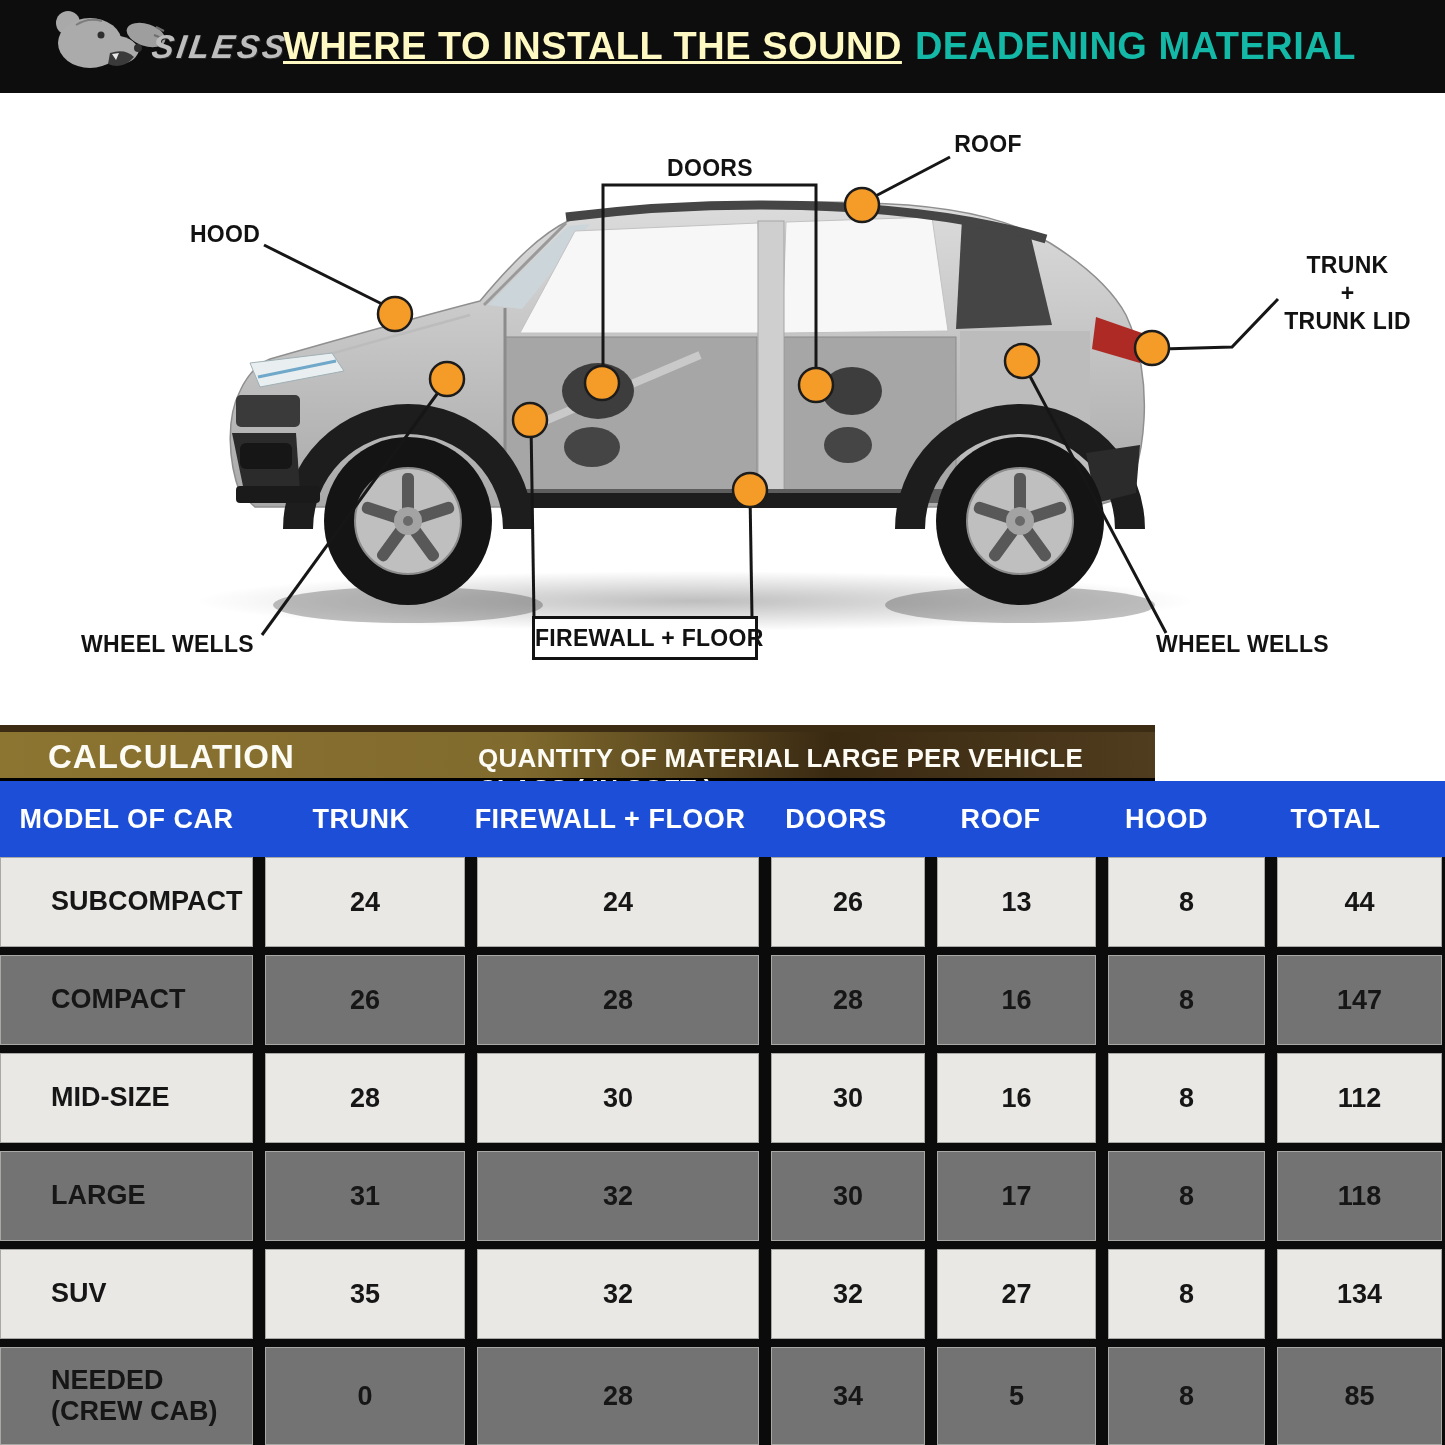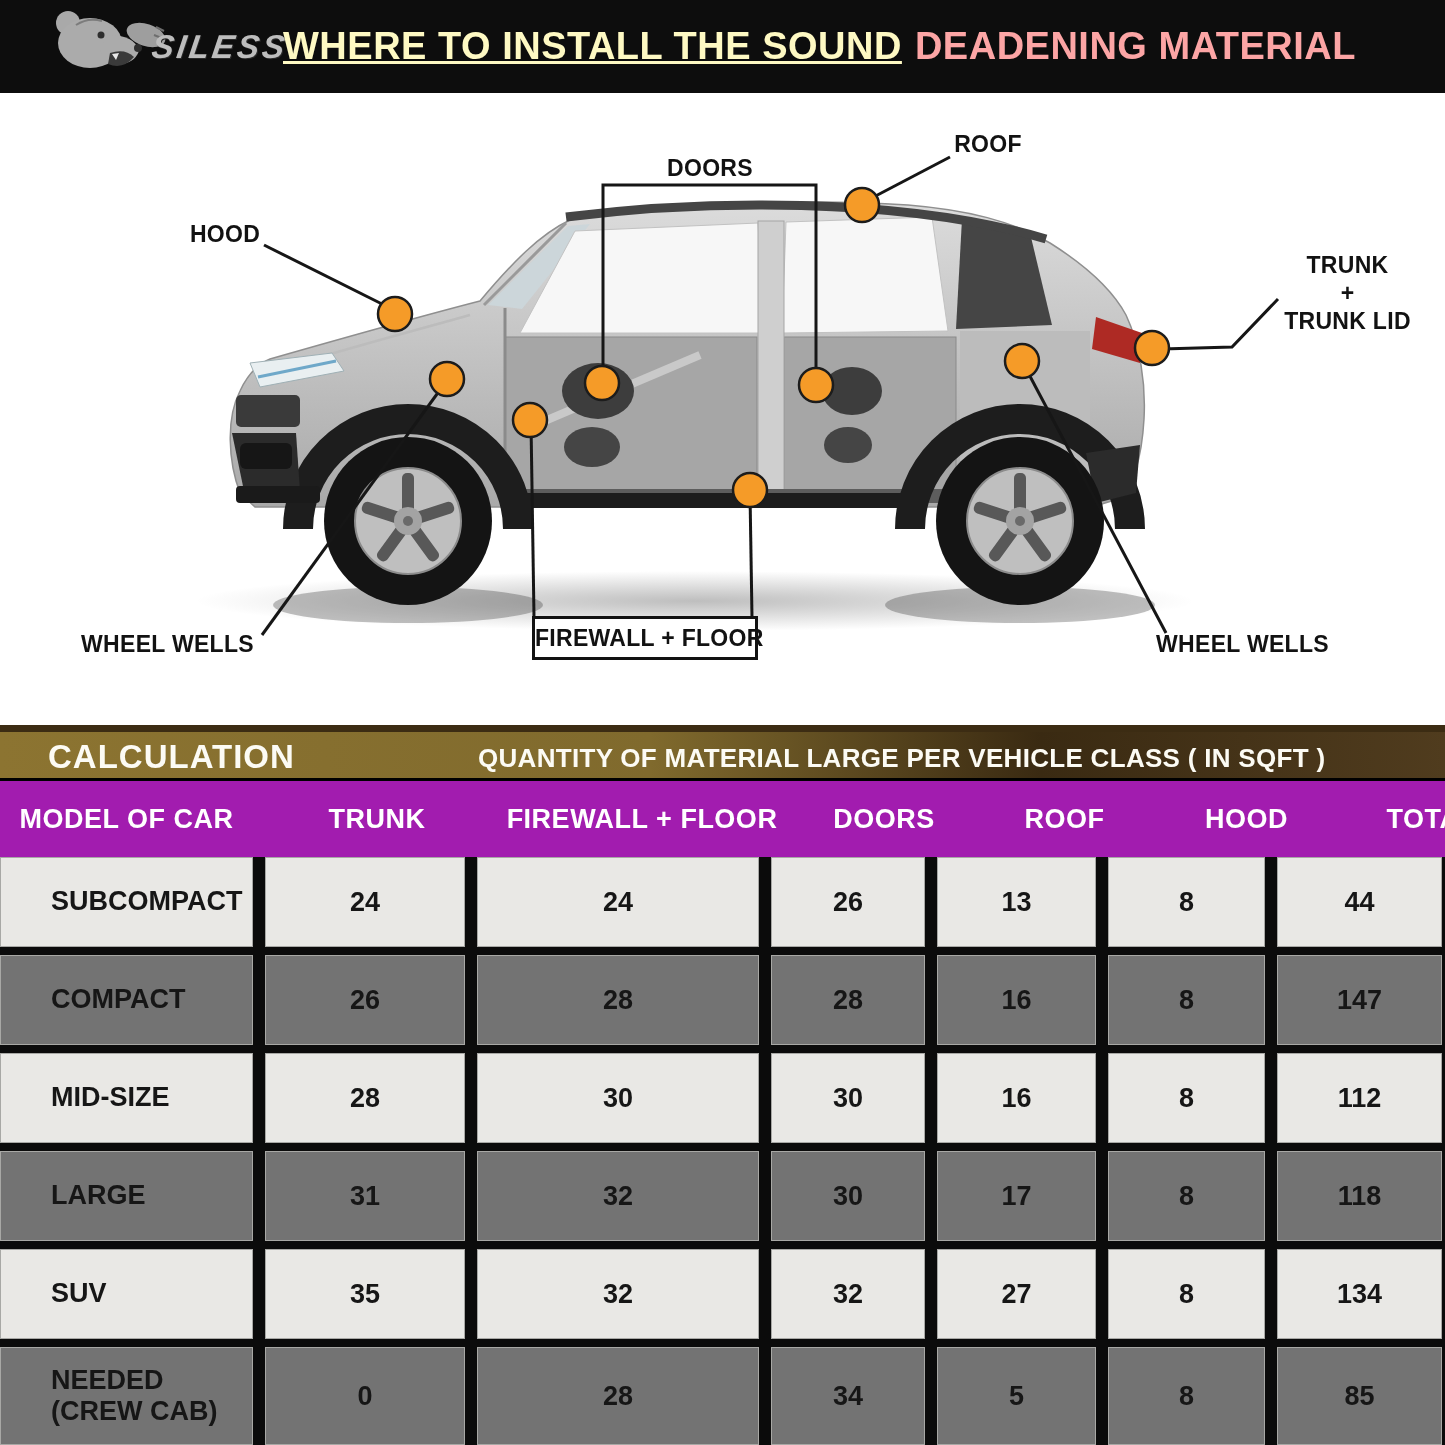--- a/index.html
+++ b/index.html
@@ -11,48 +11,48 @@
   
   .top-header { position:absolute; left:0; top:0; width:1445px; height:93px; background:#0d0d0d; }
   .brand { position:absolute; left:38px; top:6px; display:flex; align-items:center; height:82px; }
   .brand-text {
     margin-left:-16px; color:#bdbdbd; font-size:33px; font-weight:bold; font-style:italic;
     letter-spacing:3px; transform:skewX(-8deg); text-shadow:1px 1px 0 #2a2a2a;
   }
   .title { position:absolute; left:283px; top:0; height:93px; line-height:93px; margin:0;
     font-size:38px; font-weight:bold; letter-spacing:0.5px; white-space:nowrap; }
   .title .t1 { color:#fef9c3;text-decoration:underline; }
-  .title .t2 { color:#fca5a5; margin-left:13px; }
+  .title .t2 { color:#14b8a6; margin-left:13px; }
 
   
   .diagram { position:absolute; left:0; top:93px; width:1445px; height:632px; background:#fff; }
   .diagram svg { position:absolute; left:0; top:0; }
   .lbl { position:absolute; font-weight:bold; color:#121212; font-size:23px; letter-spacing:0.3px;
          white-space:nowrap; z-index:2; }
   .lbl-hood     { left:145px; top:128px; width:160px; text-align:center; }
   .lbl-doors    { left:610px; top:62px;  width:200px; text-align:center; }
   .lbl-roof     { left:908px; top:38px;  width:160px; text-align:center; }
   .lbl-trunk    { left:1255px; top:158px; width:185px; text-align:center; line-height:28px; }
   .lbl-ww-left  { left:55px;  top:538px; width:225px; text-align:center; }
   .lbl-ww-right { left:1130px; top:538px; width:225px; text-align:center; }
   .lbl-firewall { left:532px; top:523px; width:226px; height:44px; box-sizing:border-box;
                   border:3px solid #121212; background:#ffffff; text-align:center; line-height:38px; }
 
   
-  .calc-bar { position:absolute; left:0; top:725px; width:1445px; height:56px; box-sizing:border-box;
+  .calc-bar { position:absolute; left:0; top:725px; width:1155px; height:56px; box-sizing:border-box;
     background:linear-gradient(90deg,#8c7431 0%,#806a2d 45%,#3a2a12 72%,#503c1e 100%);
     border-bottom:3px solid #000; }
   .calc-bar::before { content:""; position:absolute; left:0; top:0; width:100%; height:7px; background:#3c2c13; }
   .calc-title    { position:absolute; left:48px;  top:13px; font-size:33px; font-weight:bold; color:#fcfbf4; letter-spacing:1px; }
   .calc-subtitle { position:absolute; left:478px; top:18px; font-size:26px; font-weight:bold; color:#fcfbf4; letter-spacing:0.3px; }
 
   
   :root { --cols: 253px 200px 282px 154px 159px 157px 165px; }
-  .thead { position:absolute; left:0; top:781px; width:1445px; height:76px; background:#a21caf;
-           display:grid; grid-template-columns:var(--cols); column-gap:24px; align-items:center; }
+  .thead { position:absolute; left:0; top:781px; width:1445px; height:76px; background:#1d4ed8;
+           display:grid; grid-template-columns:var(--cols); column-gap:8px; align-items:center; }
   .hcell { color:#ffffff; font-weight:bold; font-size:27px; text-align:center; letter-spacing:0.5px; }
   .tbody { position:absolute; left:0; top:857px; width:1445px; height:588px; background:#0b0b0b;
            display:flex; flex-direction:column; gap:8px; }
   .trow  { display:grid; grid-template-columns:var(--cols); column-gap:12px; height:90px; flex:0 0 auto; }
   .trow:last-child { flex:1 0 auto; height:auto; }
   .cell  { display:flex; align-items:center; justify-content:center; font-weight:bold; font-size:27px;
            color:#161616; border:1px solid #a8a8a5; box-sizing:border-box; }
   .trow.odd  .cell { background:#e9e8e5; }
   .trow.even .cell { background:#737373; }
   .model-cell { justify-content:flex-start; padding-left:50px; text-align:left; line-height:1.15;

